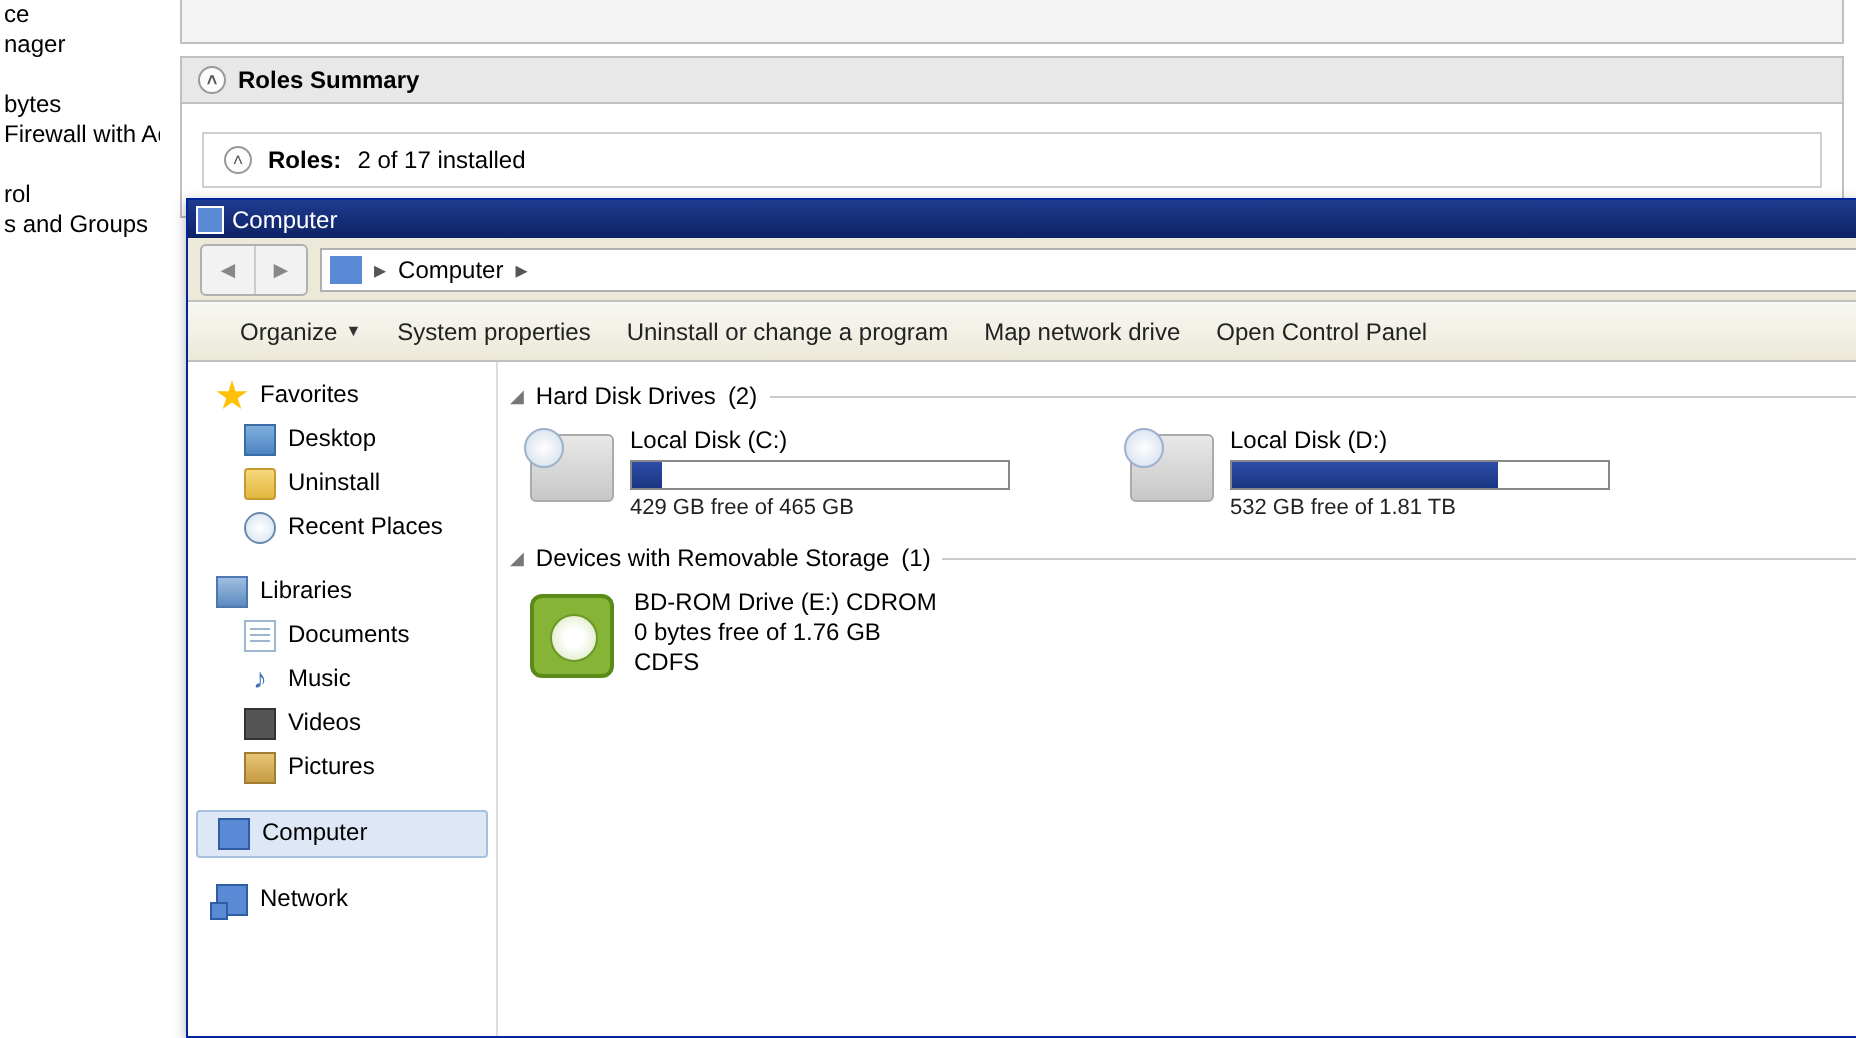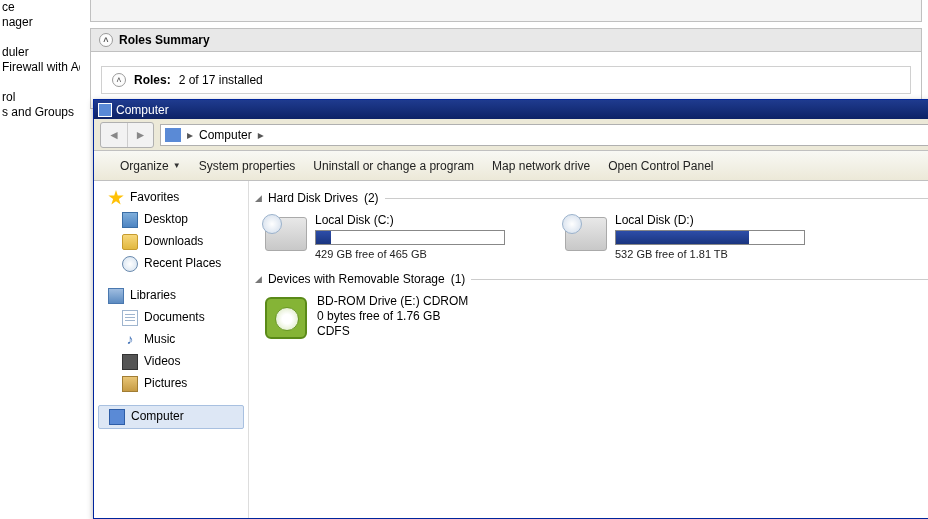--- a/index.html
+++ b/index.html
@@ -80,21 +80,21 @@
 .rem-info { font-size: 12px; line-height: 15px; }
 </style>
 </head>
 <body>
 
 <div class="bg-window">
   <div class="bg-left-tree">
     <div>ce</div>
     <div>nager</div>
     <div>&nbsp;</div>
-    <div>duler</div>
+    <div>bytes</div>
     <div>Firewall with Adva</div>
     <div>&nbsp;</div>
     <div>rol</div>
     <div>s and Groups</div>
   </div>
   <div class="bg-panel">
     <div class="bg-panel-top"></div>
     <div class="roles-summary">
       <span class="collapse-icon">˄</span>
       <span>Roles Summary</span>
@@ -147,21 +147,21 @@
       <div class="side-item">
         <span class="ico star"></span>
         <span>Favorites</span>
       </div>
       <div class="side-item sub">
         <span class="ico desktop-ico"></span>
         <span>Desktop</span>
       </div>
       <div class="side-item sub">
         <span class="ico folder"></span>
-        <span>Downloads</span>
+        <span>Uninstall</span>
       </div>
       <div class="side-item sub">
         <span class="ico clock-ico"></span>
         <span>Recent Places</span>
       </div>
       <div class="side-sp"></div>
       <div class="side-item">
         <span class="ico lib-ico"></span>
         <span>Libraries</span>
       </div>
@@ -180,20 +180,24 @@
       <div class="side-item sub">
         <span class="ico pic-ico"></span>
         <span>Pictures</span>
       </div>
       <div class="side-sp"></div>
       <div class="side-item sel">
         <span class="ico comp-ico"></span>
         <span>Computer</span>
       </div>
       <div class="side-sp"></div>
+      <div class="side-item">
+        <span class="ico net-ico"></span>
+        <span>Network</span>
+      </div>
     </div>
 
     <div class="main">
       <div class="sect-head">
         <span class="tri">◢</span>
         <span>Hard Disk Drives</span>
         <span>(2)</span>
         <span class="line"></span>
       </div>
 

